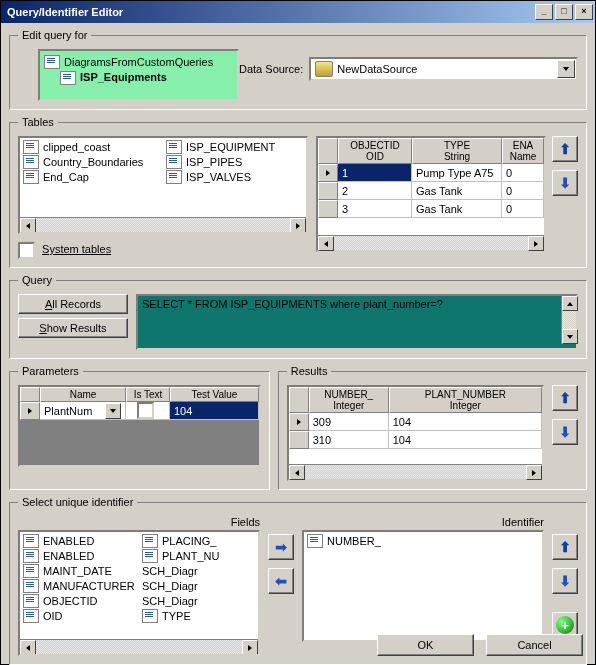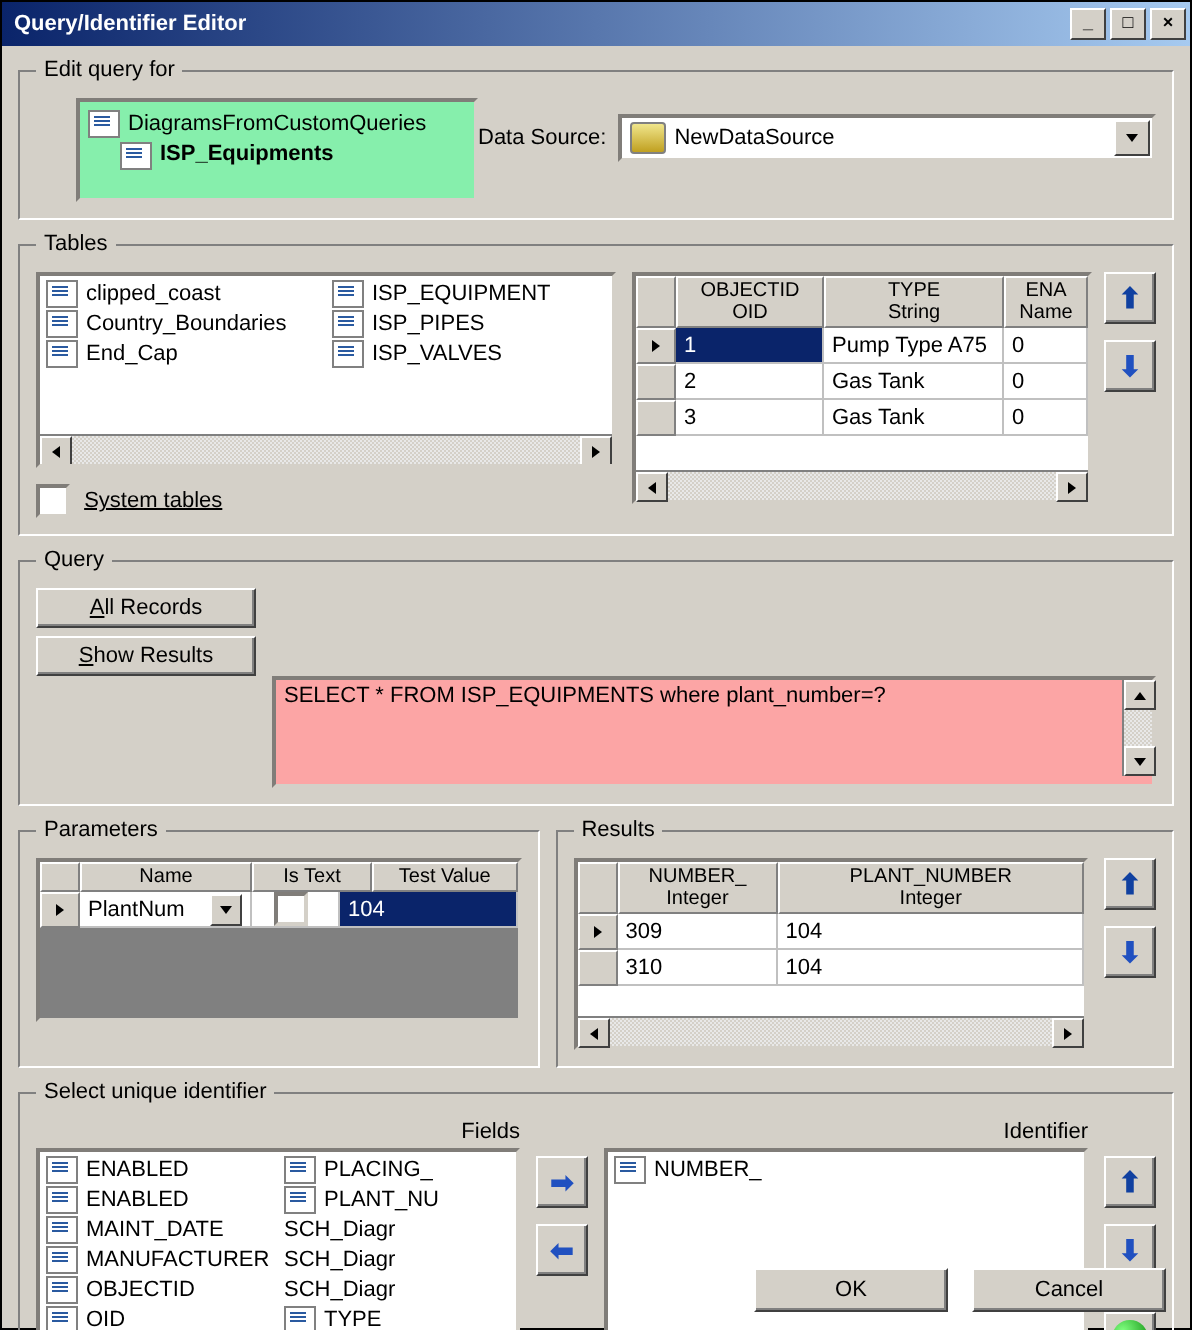--- a/index.html
+++ b/index.html
@@ -38,21 +38,21 @@
   .btn{background:#d4d0c8;border:1px solid #fff;border-right-color:#404040;border-bottom-color:#404040;padding:3px 10px;min-width:70px;text-align:center;box-shadow:inset -1px -1px 0 #808080,inset 1px 1px 0 #d4d0c8;}
   .arrowbtn{width:24px;height:24px;background:#d4d0c8;border:1px solid #fff;border-right-color:#404040;border-bottom-color:#404040;display:flex;align-items:center;justify-content:center;box-shadow:inset -1px -1px 0 #808080;}
   .grid{border:2px inset #d4d0c8;background:#fff;display:flex;flex-direction:column;position:relative;}
   .grid-hdr{display:flex;background:#d4d0c8;}
   .grid-h{border:1px solid #fff;border-right-color:#808080;border-bottom-color:#808080;padding:1px 2px;text-align:center;font-size:10px;box-sizing:border-box;}
   .grid-body{display:flex;flex-direction:column;}
   .grid-row{display:flex;height:18px;}
   .grid-rowhdr{width:20px;background:#d4d0c8;border:1px solid #fff;border-right-color:#808080;border-bottom-color:#808080;display:flex;align-items:center;justify-content:center;box-sizing:border-box;}
   .grid-cell{border:1px solid #c0c0c0;border-top:none;border-left:none;padding:1px 4px;box-sizing:border-box;display:flex;align-items:center;white-space:nowrap;overflow:hidden;}
   .sel{background:#0a246a;color:#fff;}
-  .textarea{border:2px inset #d4d0c8;background:#fca5a5;padding:2px 4px;position:relative;margin-top:44px;}
+  .textarea{border:2px inset #d4d0c8;background:#0f766e;padding:2px 4px;position:relative;}
   .underline{text-decoration:underline;}
   .col-btn{display:flex;flex-direction:column;gap:8px;align-items:center;}
   .dialog-btns{position:absolute;right:12px;bottom:8px;display:flex;gap:12px;}
   .dialog-btns .btn{min-width:75px;padding:4px 10px;}
   .lbl{display:block;margin-bottom:2px;text-align:right;}
   .clr{clear:both;}
   .arrow-thick{font-size:14px;font-weight:bold;}
   .up-blue{color:#1040a0;}
   .down-blue{color:#2050c0;}
   .greenadd{width:18px;height:18px;border-radius:50%;background:radial-gradient(circle at 30% 30%,#80ff80,#008000);display:flex;align-items:center;justify-content:center;color:#fff;font-weight:bold;font-size:13px;}
@@ -223,21 +223,21 @@
       </div>
     </fieldset>
 
     <div class="row">
       <fieldset style="flex:1">
         <legend>Parameters</legend>
         <div class="grid" style="height:78px">
           <div class="grid-hdr">
             <div class="grid-h" style="width:20px"></div>
             <div class="grid-h" style="width:86px">Name</div>
-            <div class="grid-h" style="width:60px">Is Text</div>
+            <div class="grid-h" style="width:44px">Is Text</div>
             <div class="grid-h" style="flex:1">Test Value</div>
           </div>
           <div class="grid-body">
             <div class="grid-row">
               <div class="grid-rowhdr">
                   <div class="tri-right"></div>
                 </div>
               <div class="grid-cell" style="width:86px;justify-content:space-between">
                 <span>PlantNum</span>
                 <span class="ddarrow">

